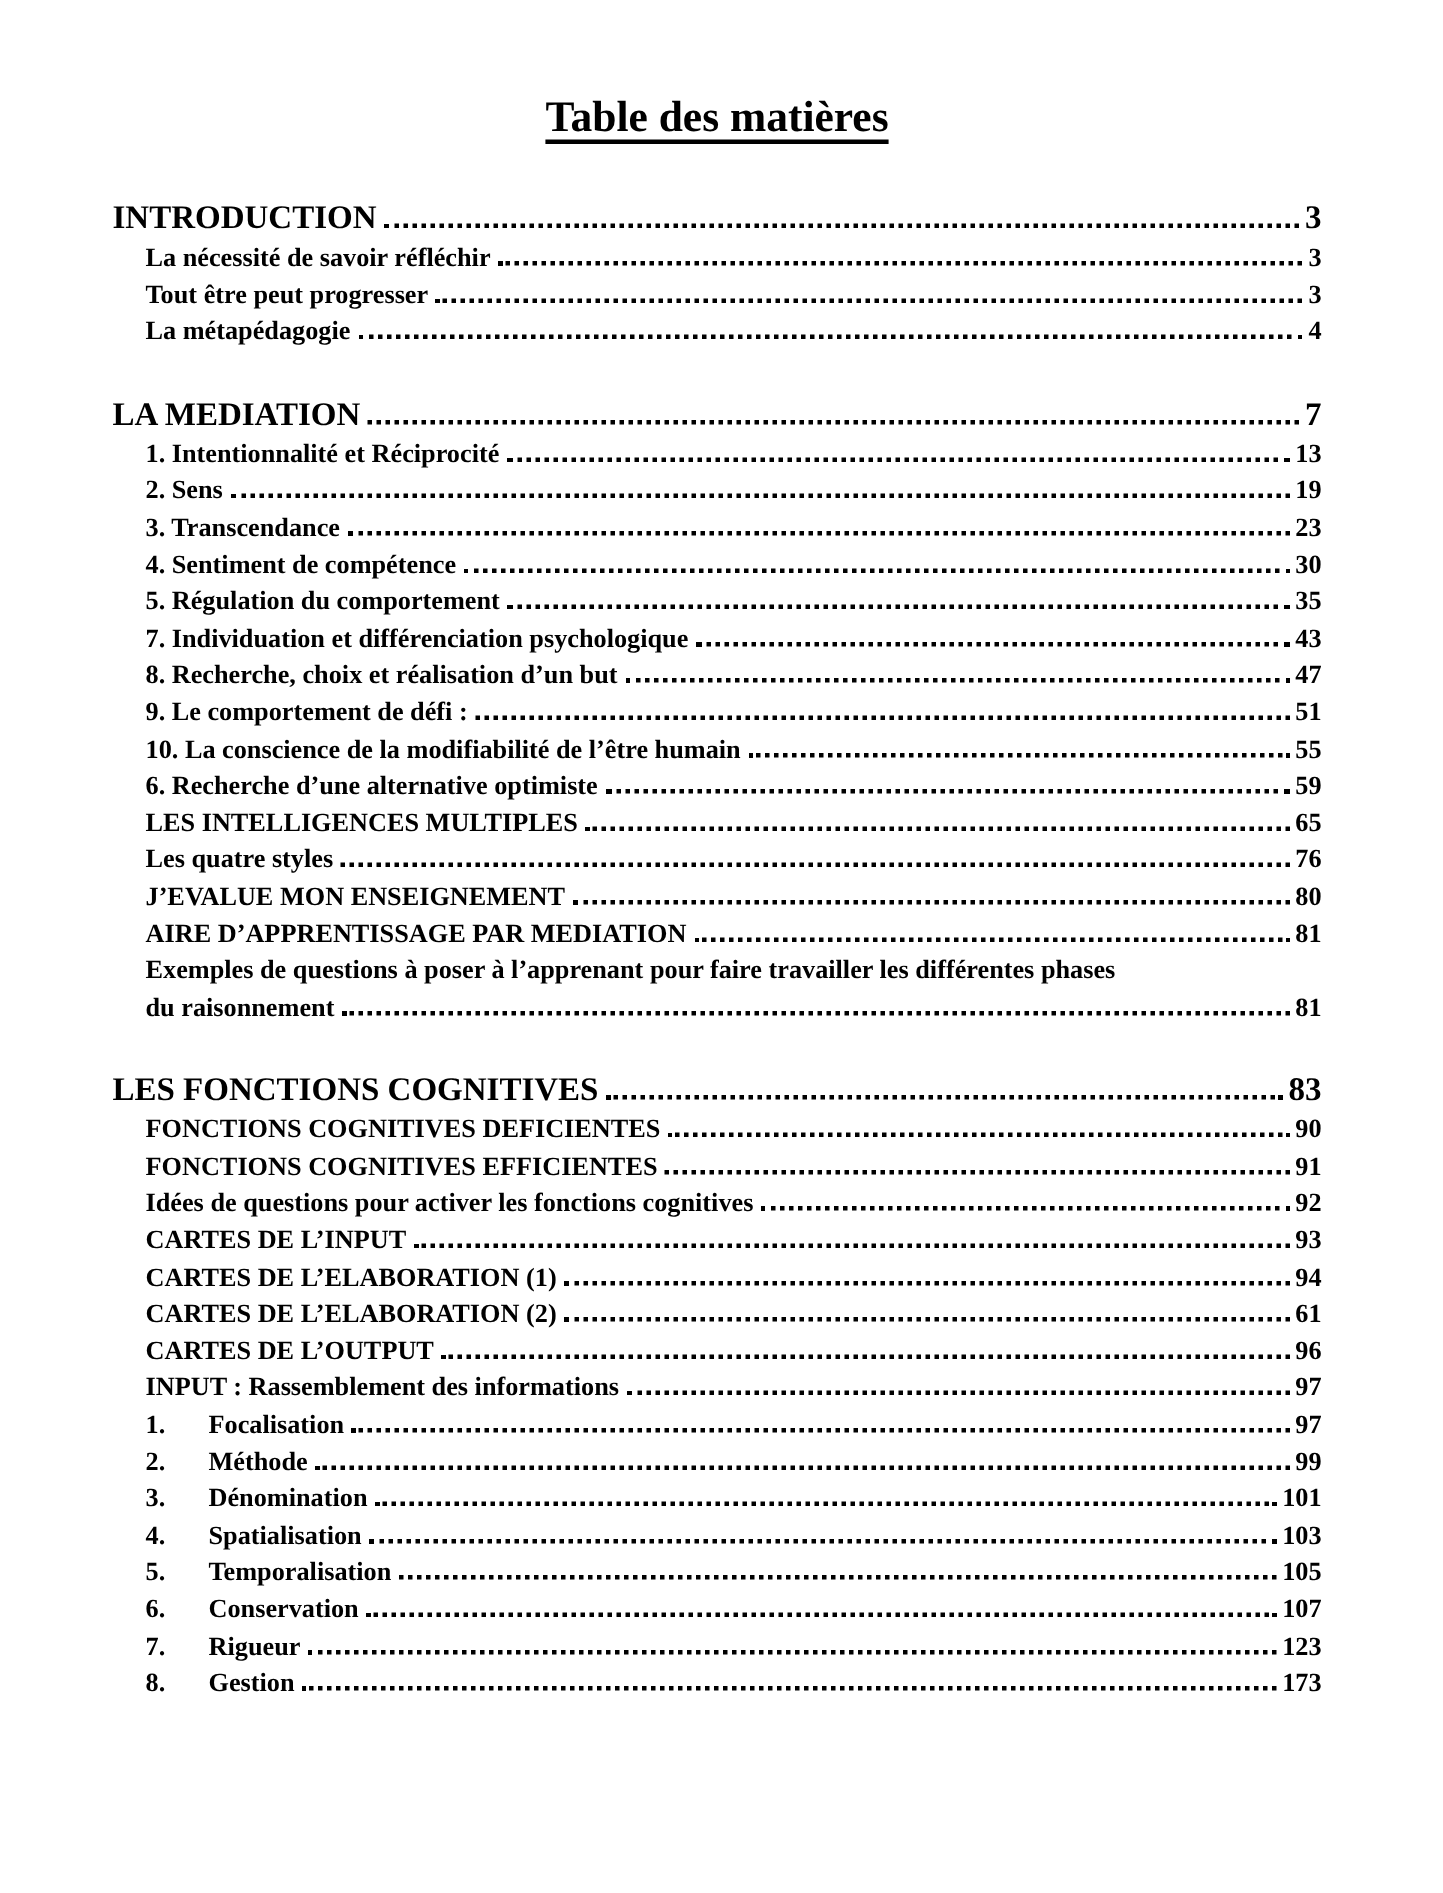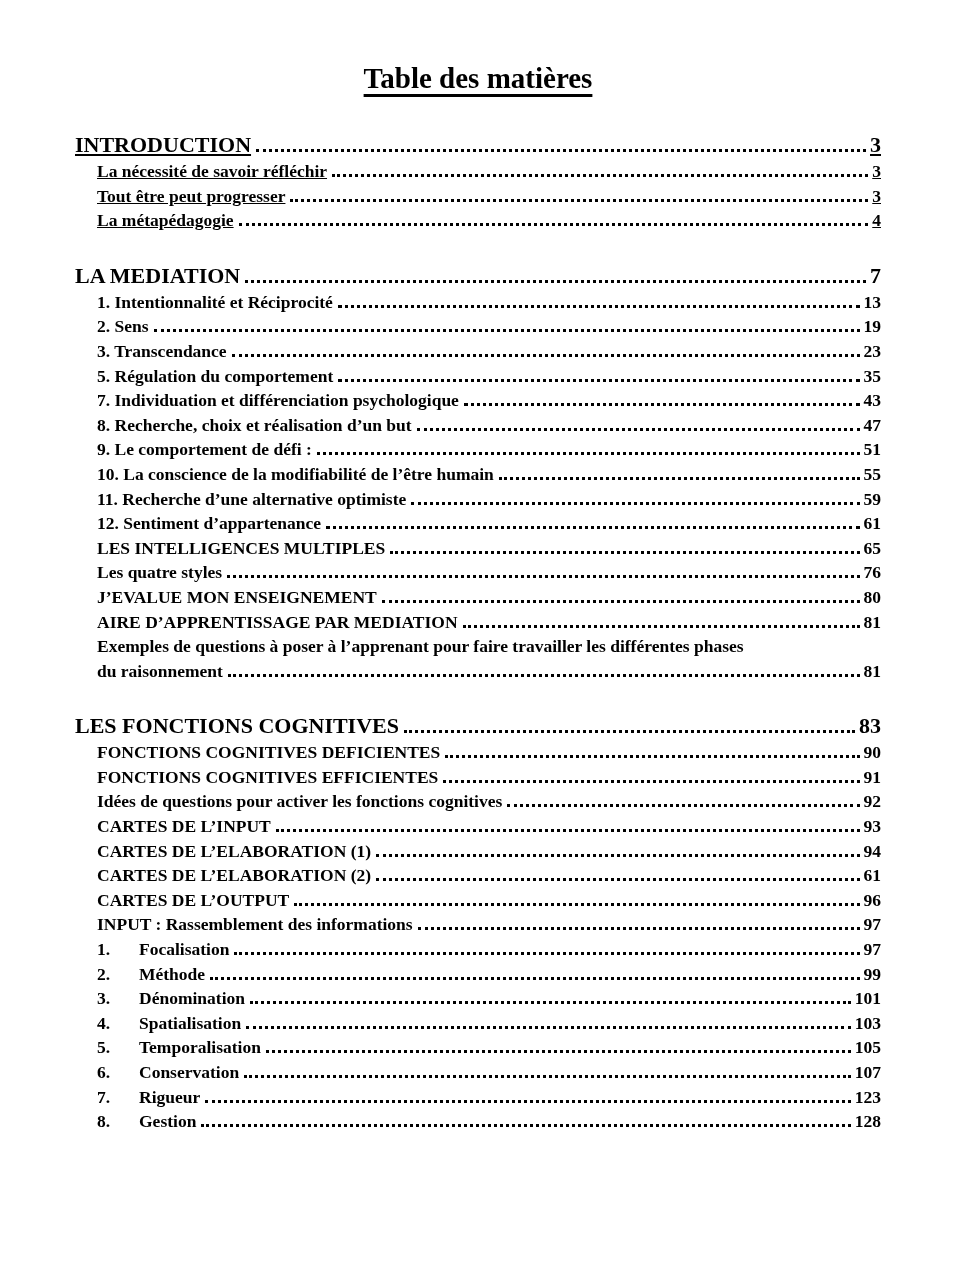--- a/index.html
+++ b/index.html
@@ -21,21 +21,21 @@
   .doc-title {
     font-size: 29px;
     font-weight: bold;
     text-align: center;
     margin: 0 0 36px 0;
     text-decoration: underline;
     text-decoration-thickness: 3px;
     text-underline-offset: 6px;
   }
   .toc-section { margin-top: 29px; }
-  .toc-section:first-child { margin-top: 0; text-decoration: underline; }
+  .toc-section:first-child { margin-top: 0; }
 
   .row {
     display: flex;
     align-items: baseline;
   }
   .row.h1 {
     font-size: 22px;
     line-height: 28px;
     font-weight: bold;
   }
@@ -107,20 +107,25 @@
           <span class="lbl">2. Sens</span>
           <span class="dots"></span>
           <span class="pgnum">19</span>
         </div>
         <div class="row sub">
           <span class="lbl">3. Transcendance</span>
           <span class="dots"></span>
           <span class="pgnum">23</span>
         </div>
         <div class="row sub">
+          <span class="lbl">4. Sentiment de compétence</span>
+          <span class="dots"></span>
+          <span class="pgnum">30</span>
+        </div>
+        <div class="row sub">
           <span class="lbl">5. Régulation du comportement</span>
           <span class="dots"></span>
           <span class="pgnum">35</span>
         </div>
         <div class="row sub">
           <span class="lbl">7. Individuation et différenciation psychologique</span>
           <span class="dots"></span>
           <span class="pgnum">43</span>
         </div>
         <div class="row sub">
@@ -132,28 +137,23 @@
           <span class="lbl">9. Le comportement de défi :</span>
           <span class="dots"></span>
           <span class="pgnum">51</span>
         </div>
         <div class="row sub">
           <span class="lbl">10. La conscience de la modifiabilité de l’être humain</span>
           <span class="dots"></span>
           <span class="pgnum">55</span>
         </div>
         <div class="row sub">
-          <span class="lbl">11. Recherche d’une alternative optimiste</span>
+          <span class="lbl">6. Recherche d’une alternative optimiste</span>
           <span class="dots"></span>
           <span class="pgnum">59</span>
-        </div>
-        <div class="row sub">
-          <span class="lbl">12. Sentiment d’appartenance</span>
-          <span class="dots"></span>
-          <span class="pgnum">61</span>
         </div>
         <div class="row sub">
           <span class="lbl">LES INTELLIGENCES MULTIPLES</span>
           <span class="dots"></span>
           <span class="pgnum">65</span>
         </div>
         <div class="row sub">
           <span class="lbl">Les quatre styles</span>
           <span class="dots"></span>
           <span class="pgnum">76</span>
@@ -262,17 +262,17 @@
         <div class="row num">
           <span class="numcol">7.</span>
           <span class="lbl">Rigueur</span>
           <span class="dots"></span>
           <span class="pgnum">123</span>
         </div>
         <div class="row num">
           <span class="numcol">8.</span>
           <span class="lbl">Gestion</span>
           <span class="dots"></span>
-          <span class="pgnum">128</span>
+          <span class="pgnum">173</span>
         </div>
       </section>
     </div>
 </div>
 
 </body></html>

